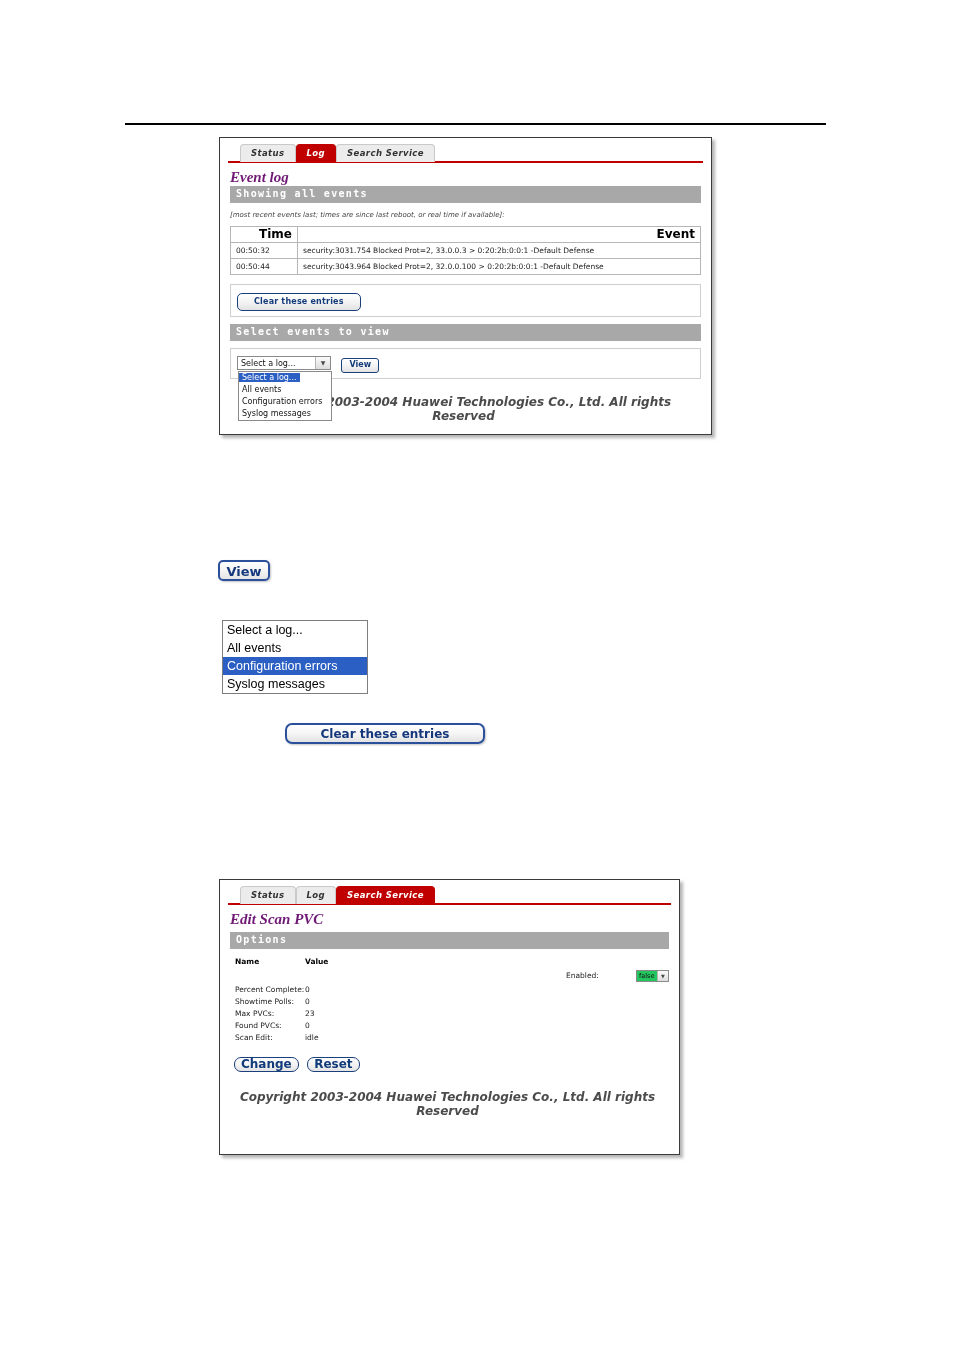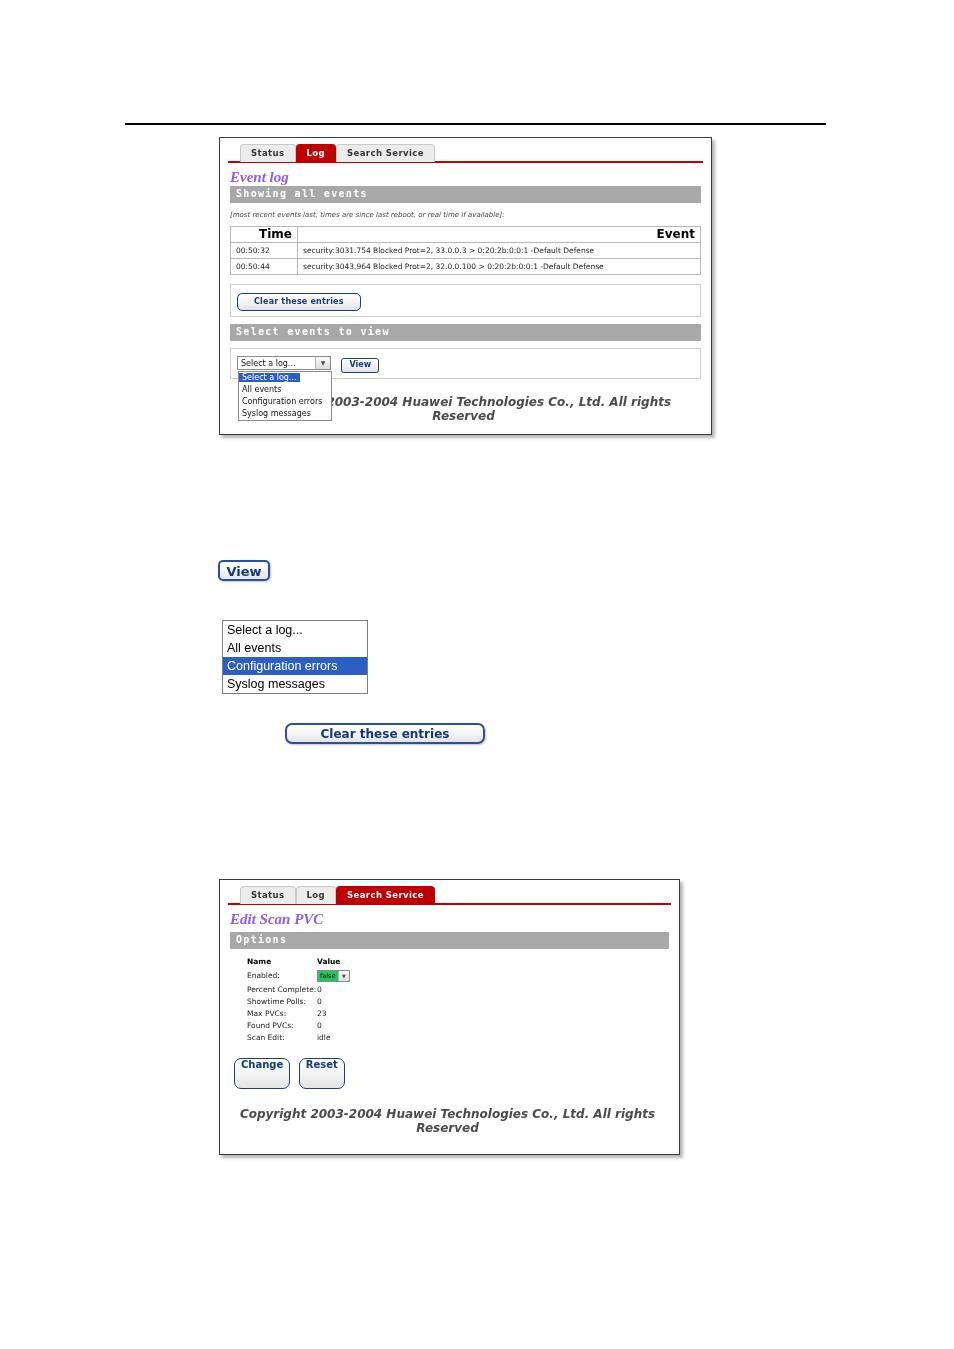--- a/index.html
+++ b/index.html
@@ -53,20 +53,21 @@
     font-size: 8.5px;
     font-weight: bold;
     font-family: "DejaVu Sans", sans-serif;
     letter-spacing: 0.4px;
     padding: 3px 10px 3px 10px;
     border-radius: 4px 4px 0 0;
     vertical-align: bottom;
     line-height: 11px;
     position: relative;
     top: 1px;
+    font-style: italic;
   }
   .tab.inactive {
     background: #ececec;
     color: #333333;
     border: 1px solid #c9c9c9;
     border-bottom: none;
   }
   .tab.active {
     background: #c00000;
     color: #ffffff;
@@ -80,21 +81,21 @@
   }
 
   
   .page-body {
     padding: 4px 10px 0 10px;
   }
   .page-title {
     font-family: "Liberation Serif", serif;
     font-style: italic;
     font-weight: bold;
-    color: #8b5cf6;
+    color: #701a75;
     font-size: 15px;
     line-height: 17px;
     margin: 2px 0 0 0;
   }
   .page-subtitle {
     color: #8a3030;
     font-size: 8.5px;
     font-family: "DejaVu Sans", sans-serif;
     margin: 0 0 6px 0;
     line-height: 11px;
@@ -300,21 +301,21 @@
     font-weight: bold;
     font-size: 12px;
     line-height: 18px;
     text-align: center;
     box-shadow: 1px 1px 2px rgba(140,140,140,0.5);
     box-sizing: border-box;
   }
 
   
   .opt-grid {
-    margin: 7px 0 0 17px;
+    margin: 7px 0 0 5px;
     font-size: 7.5px;
     font-family: "DejaVu Sans", sans-serif;
     color: #1a1a1a;
   }
   .opt-grid .orow {
     display: flex;
     align-items: center;
     line-height: 12px;
     min-height: 12px;
   }
@@ -356,22 +357,22 @@
   }
 
   .btn-sm {
     display: inline-block;
     font-family: "DejaVu Sans", sans-serif;
     font-weight: bold;
     color: #123b7a;
     background: linear-gradient(#ffffff 0%, #f2f2f2 55%, #e4e4e4 100%);
     border: 1px solid #1b3f7d;
     border-radius: 7px;
-    font-size: 10px;
-    padding: 1px 6px 18px 6px;
+    font-size: 12px;
+    padding: 1px 6px 2px 6px;
     line-height: 10px;
     cursor: pointer;
     margin-right: 4px;
   }
 </style>
 </head>
 <body>
 
 <div class="top-rule"></div>
 
@@ -462,21 +463,21 @@
 
       <div class="section-bar" style="margin-top:4px;">Options</div>
 
       <div class="opt-grid">
 
         <div class="orow ohdr">
           <span class="oname">Name</span>
           <span class="oval">Value</span>
         </div>
 
-        <div class="orow" style="min-height:16px;">
+        <div class="orow" style="min-height:16px;justify-content:flex-end;">
           <span class="oname">Enabled:</span>
           <span class="oval">
             <span class="sel-small">
               <span class="sel-label">false</span>
               <span class="sel-arrow">▼</span>
             </span>
           </span>
         </div>
 
         <div class="orow">

